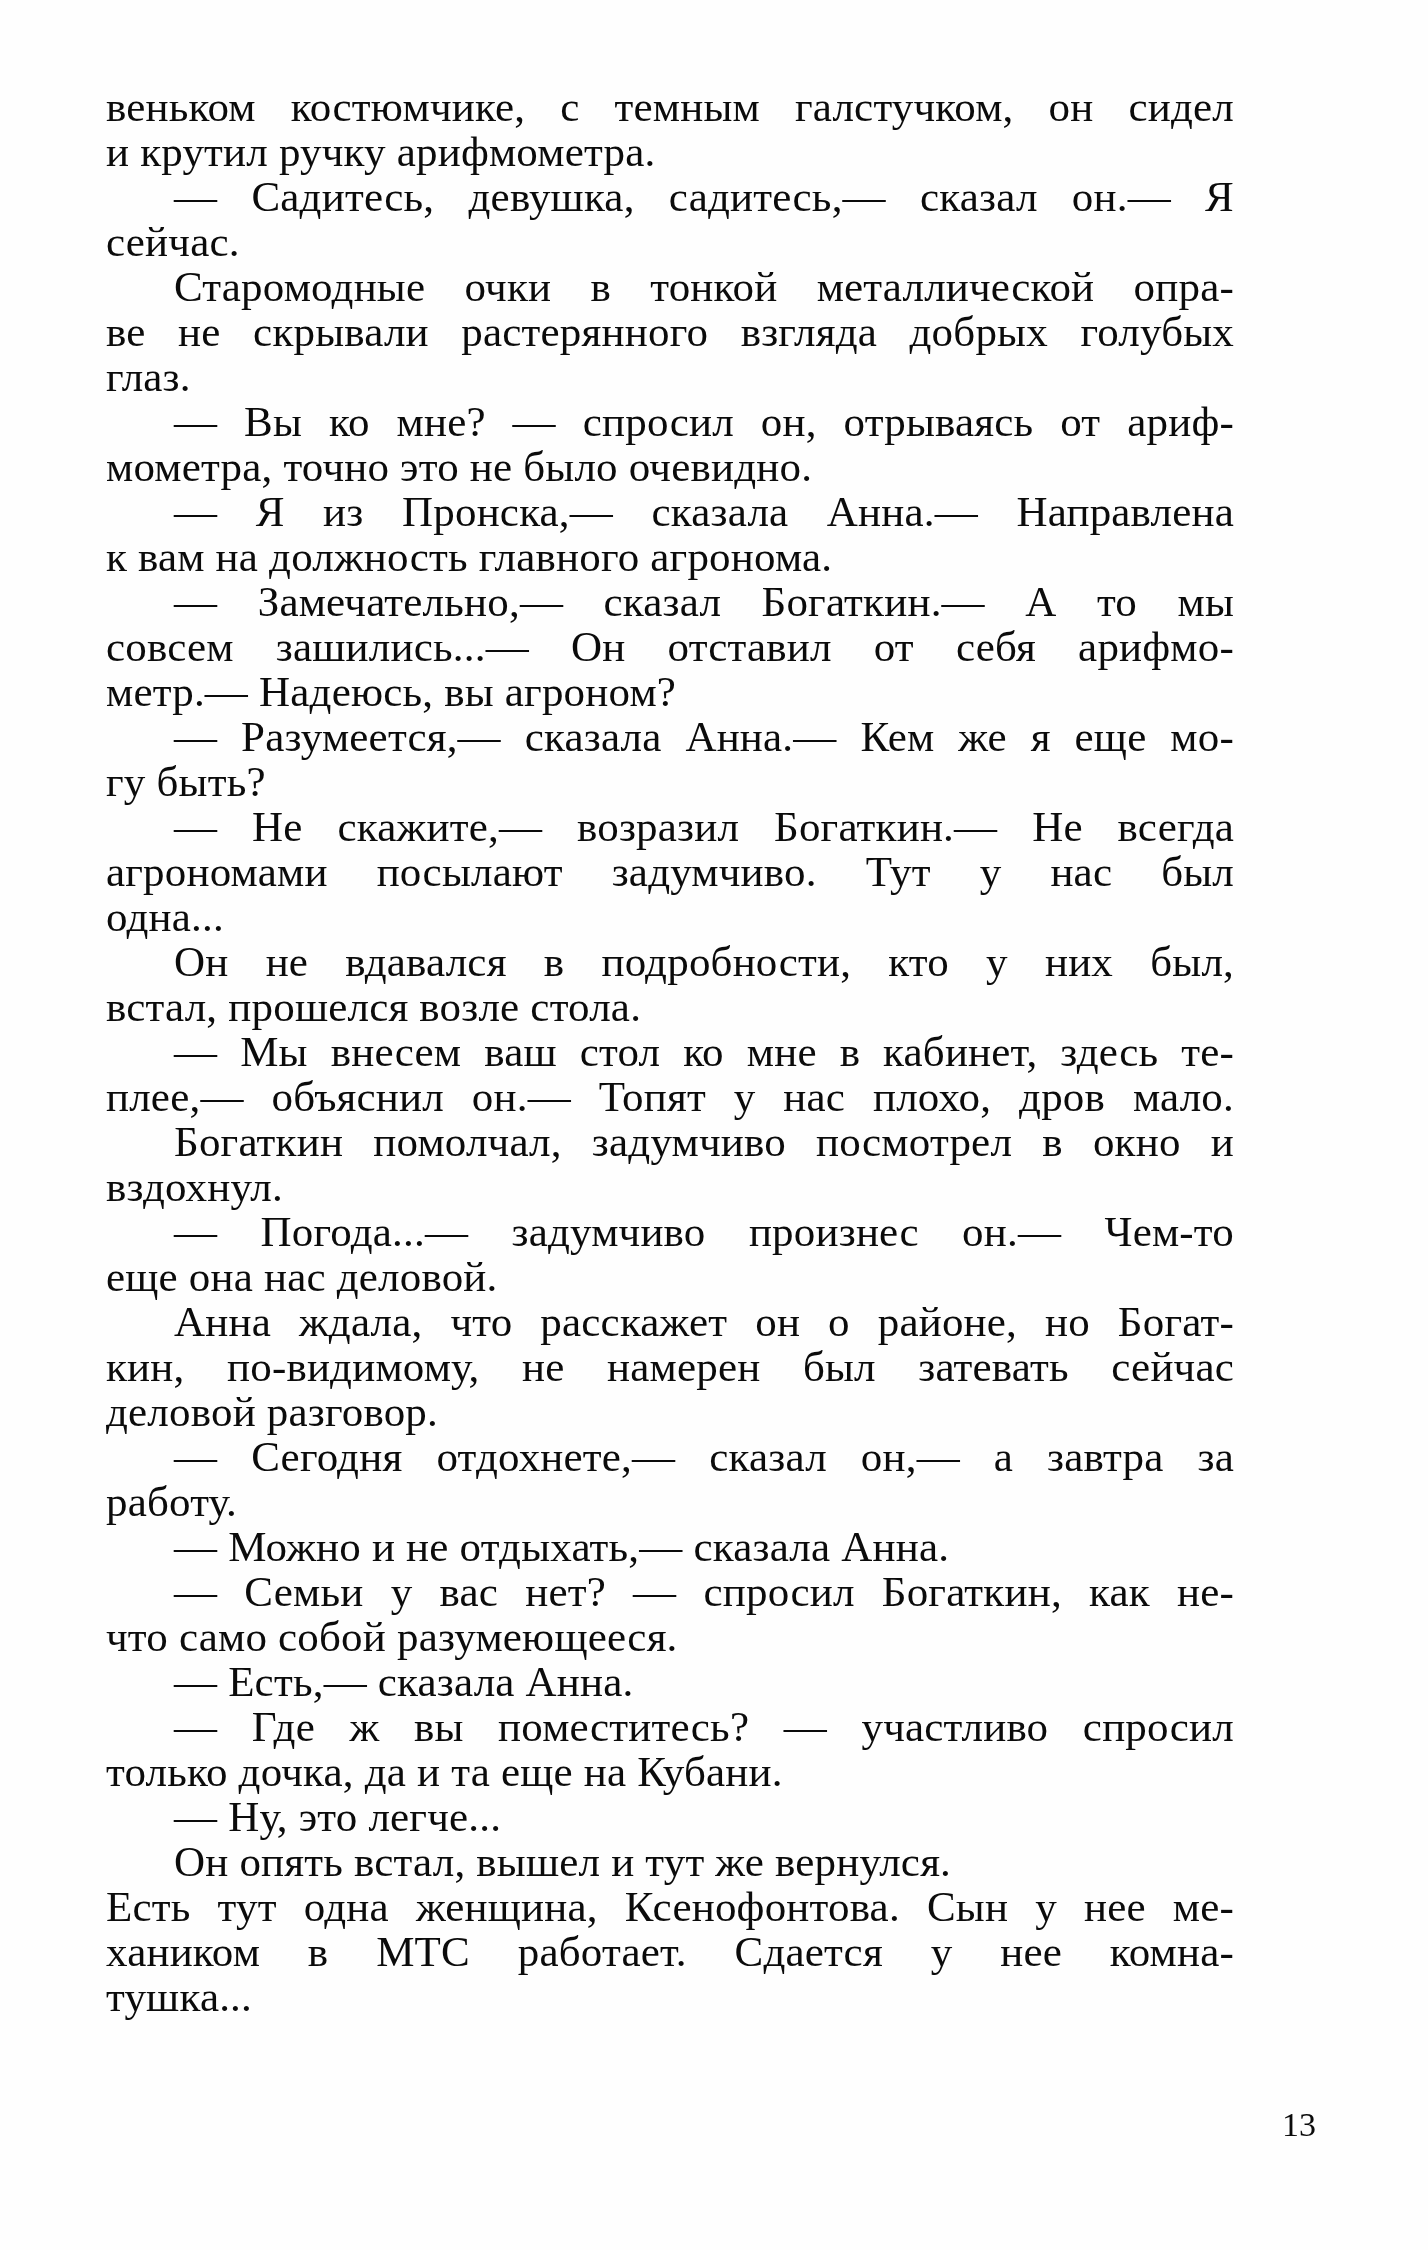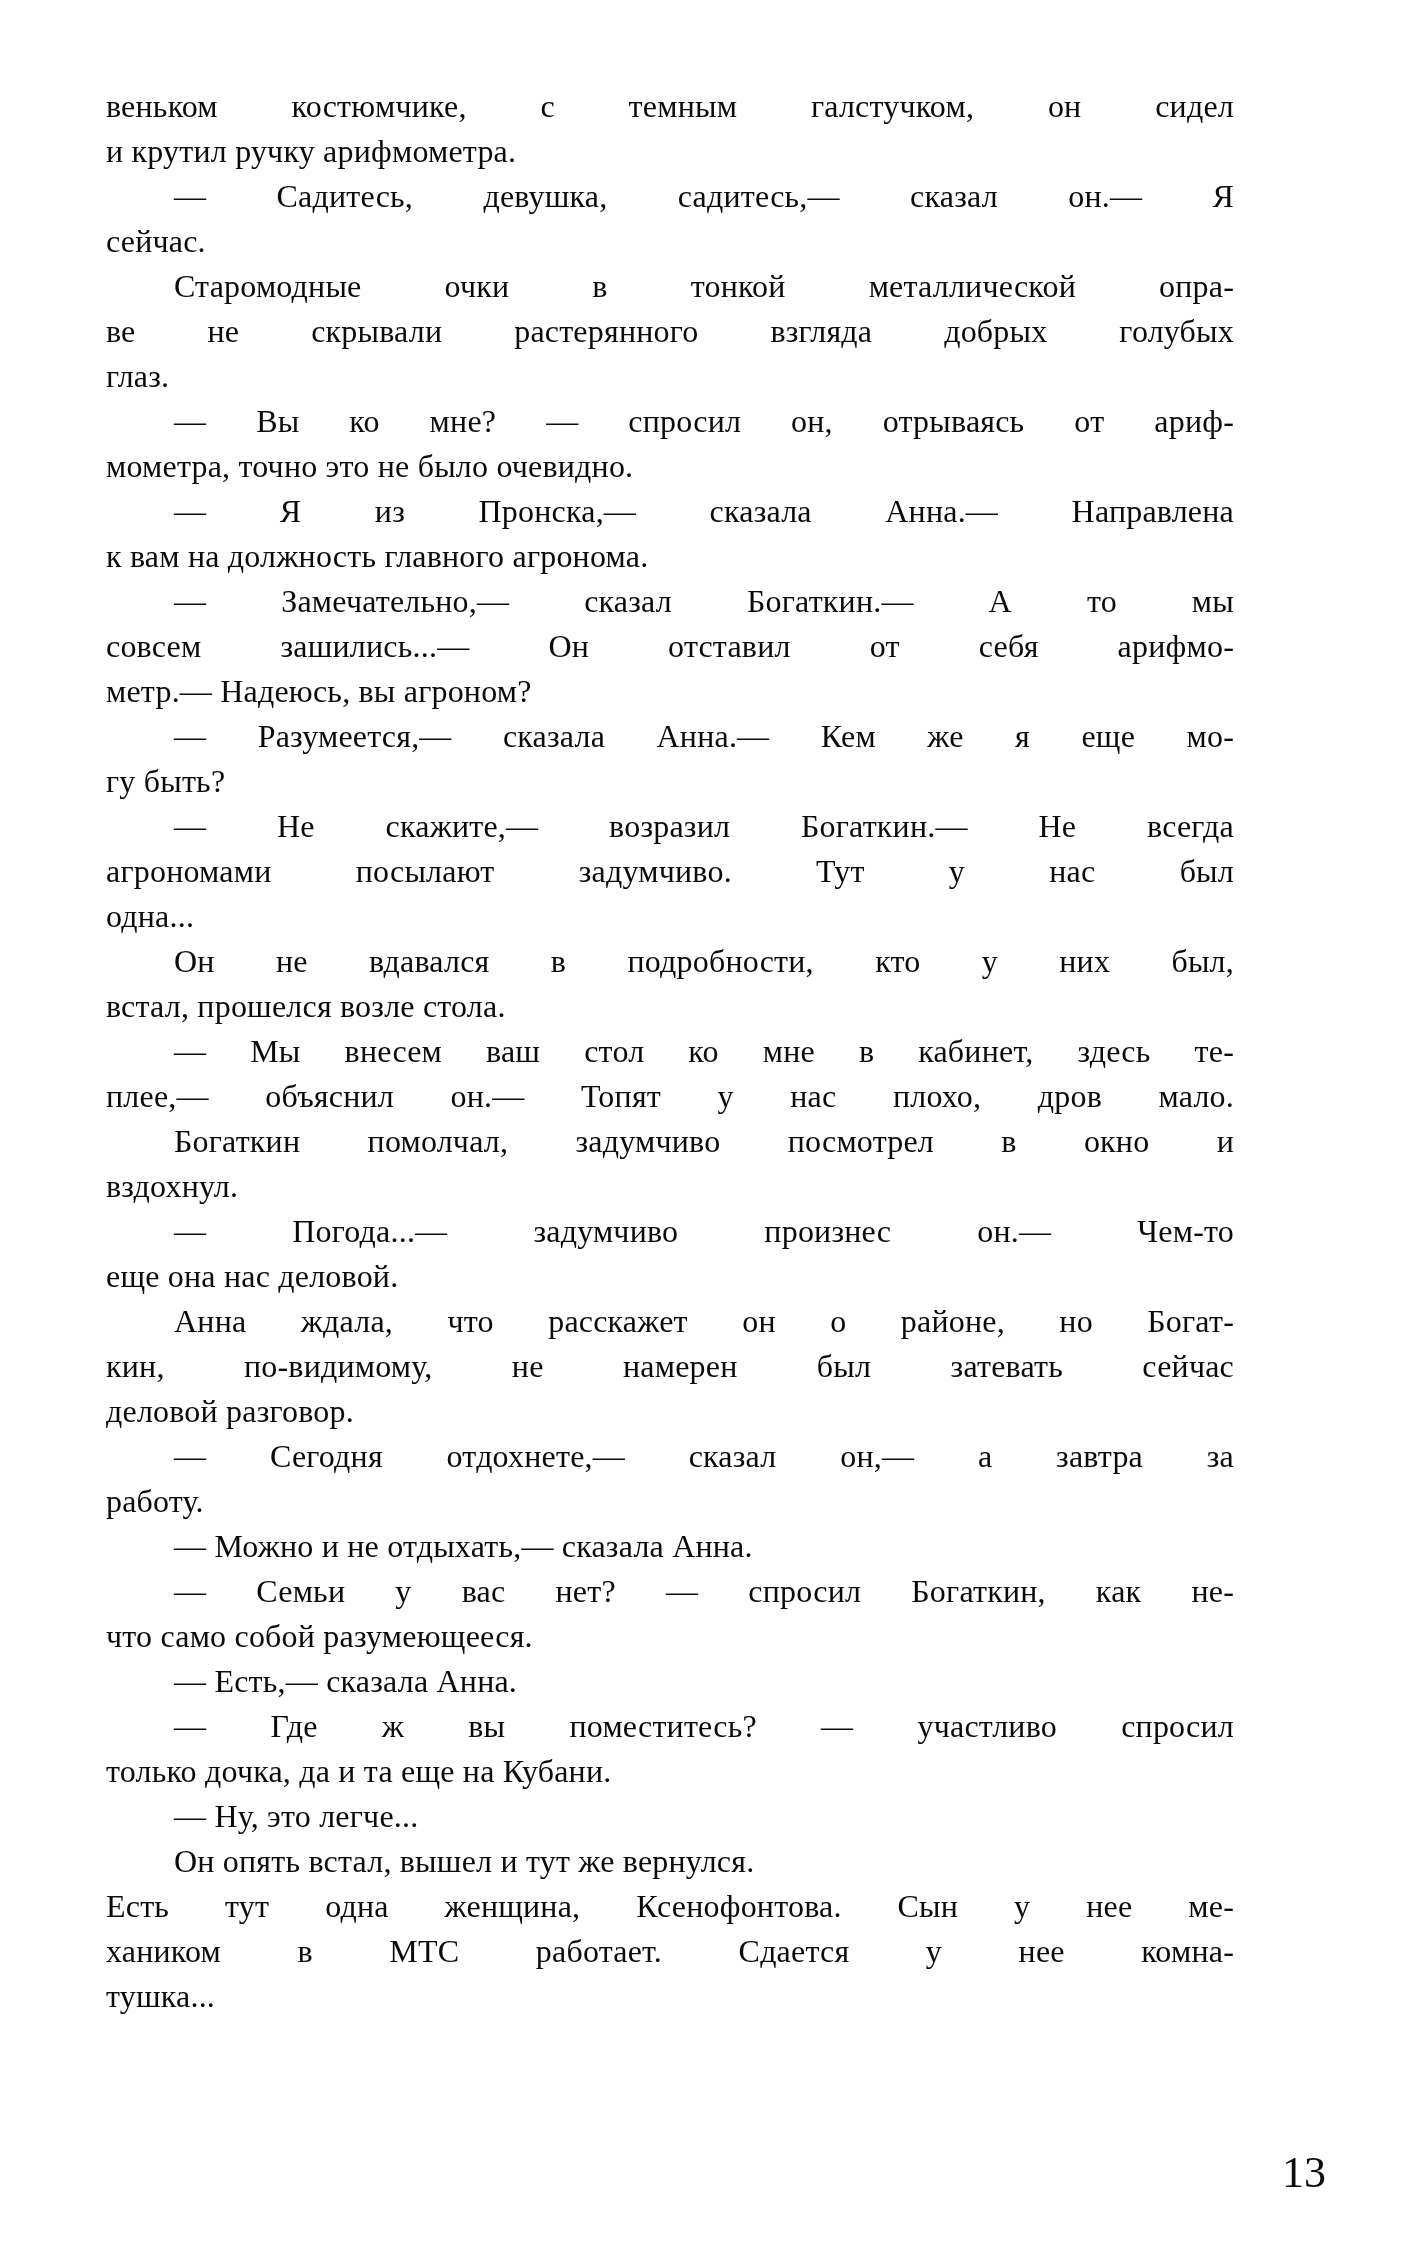--- a/index.html
+++ b/index.html
@@ -17,42 +17,41 @@
     overflow: hidden;
   }
   .textblock {
     position: absolute;
     left: 106px;
     top: 84px;
     width: 1128px;
   }
   .ln {
     height: 45px;
-    font-size: 32px;
+    font-size: 43px;
     line-height: 45px;
     white-space: nowrap;
     text-align: left;
     letter-spacing: 0.2px;
   }
   .jst {
     white-space: normal;
     text-align: justify;
     text-align-last: justify;
     text-justify: inter-word;
   }
   .ind {
     padding-left: 68px;
   }
   .folio {
     position: absolute;
     left: 1282px;
     top: 2102px;
-    font-size: 44px;
+    font-size: 34px;
     line-height: 45px;
-    margin-top: 48px;
   }
 </style>
 </head>
 <body>
 
 <div class="page">
   <div class="textblock">
     <div class="ln jst">веньком костюмчике, с темным галстучком, он сидел</div>
     <div class="ln">и крутил ручку арифмометра.</div>
     <div class="ln ind jst">— Садитесь, девушка, садитесь,— сказал он.— Я</div>

